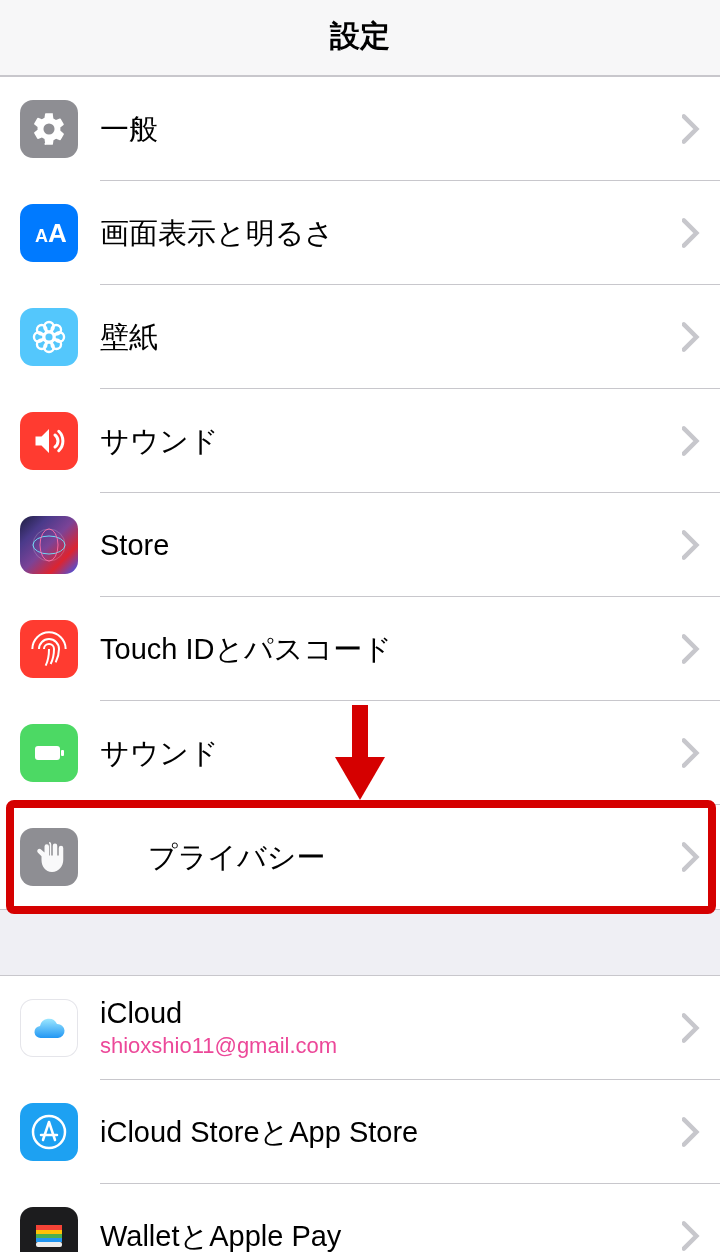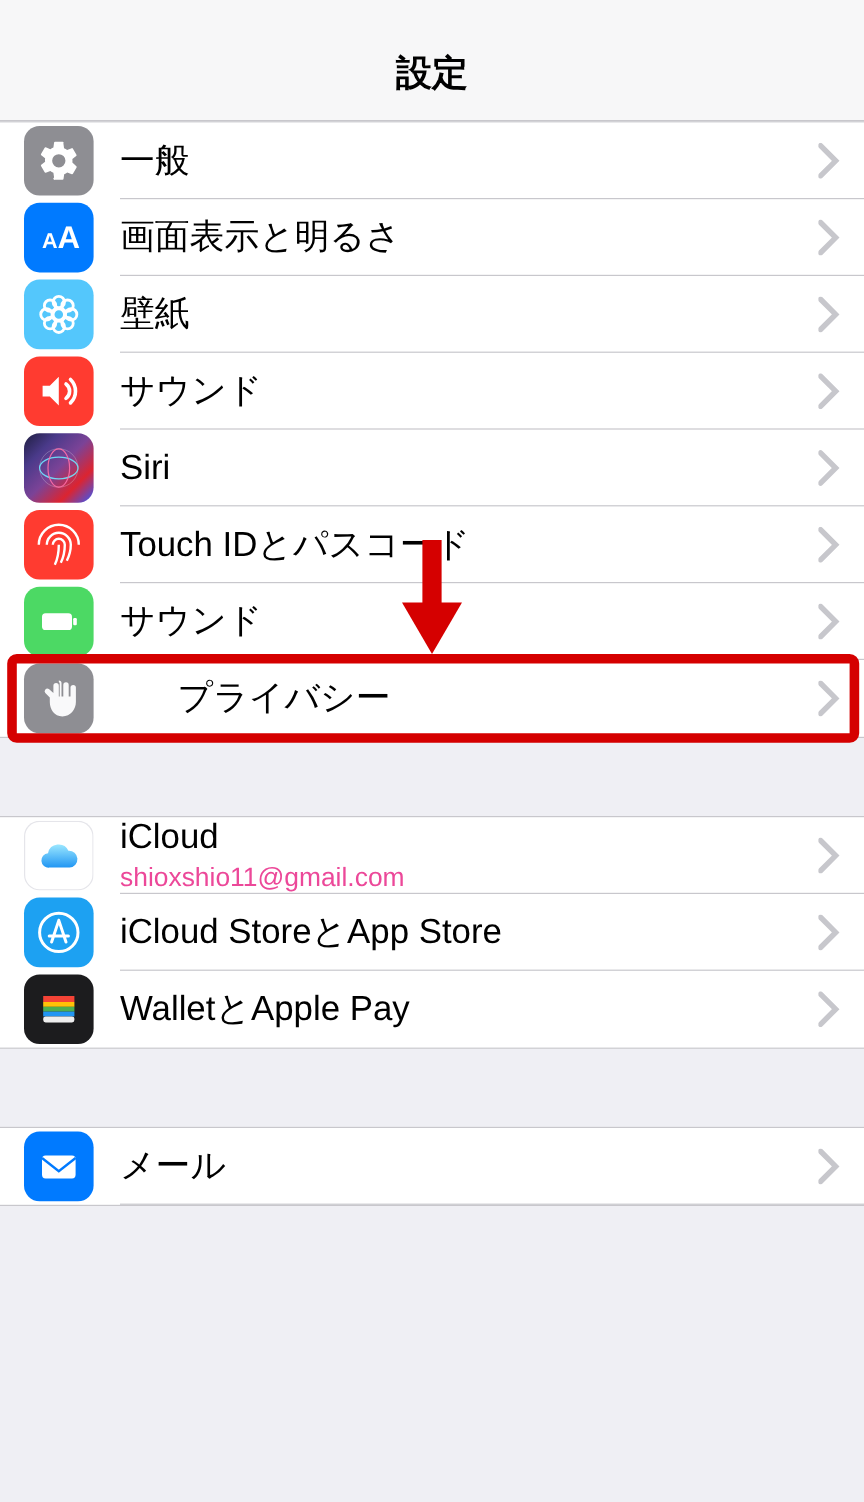--- a/index.html
+++ b/index.html
@@ -9,21 +9,21 @@
     }
     body {
       font-family: -apple-system, "Hiragino Sans", "Hiragino Kaku Gothic ProN", sans-serif;
       background: #efeff4;
       width: 720px;
       height: 1252px;
       overflow: hidden;
     }
     .header {
       background: #f7f7f8;
-      height: 101px;
+      height: 76px;
       display: flex;
       align-items: flex-end;
       justify-content: center;
       padding-bottom: 18px;
       border-bottom: 1px solid #c8c7cc;
     }
     .header-title {
       font-size: 30px;
       font-weight: 600;
       color: #000;
@@ -32,21 +32,21 @@
       background: #fff;
       border-top: 1px solid #c8c7cc;
       border-bottom: 1px solid #c8c7cc;
     }
     .section + .section {
       margin-top: 65px;
     }
     .row {
       display: flex;
       align-items: center;
-      height: 64px;
+      height: 104px;
       padding-left: 20px;
       padding-right: 20px;
       position: relative;
     }
     .row-divider {
       position: absolute;
       bottom: 0;
       left: 100px;
       right: 0;
       height: 1px;
@@ -197,21 +197,21 @@
 
   <div class="row">
     <div class="icon-box siri-bg">
       <svg width="44" height="44" viewBox="0 0 44 44">
           <circle cx="22" cy="22" r="16" fill="none" stroke="#fff" stroke-width="0.5" opacity="0.4"></circle>
           <ellipse cx="22" cy="22" rx="16" ry="9" fill="none" stroke="#6ee7ff" stroke-width="1" opacity="0.9"></ellipse>
           <ellipse cx="22" cy="22" rx="9" ry="16" fill="none" stroke="#ff6ea8" stroke-width="1" opacity="0.9"></ellipse>
         </svg>
     </div>
     <div class="row-content">
-      <span class="row-label">Siri</span>
+      <span class="row-label">Store</span>
     </div>
     <svg class="chevron" width="18" height="30" viewBox="0 0 10 16">
         <path d="M1 1 L8 8 L1 15" stroke="#c7c7cc" stroke-width="2.5" fill="none" stroke-linecap="round"></path>
       </svg>
     <div class="row-divider"></div>
   </div>
 
   <div class="row">
     <div class="icon-box bg-red">
       <svg width="40" height="40" viewBox="0 0 24 24" fill="none" stroke="#fff" stroke-width="1.2">

